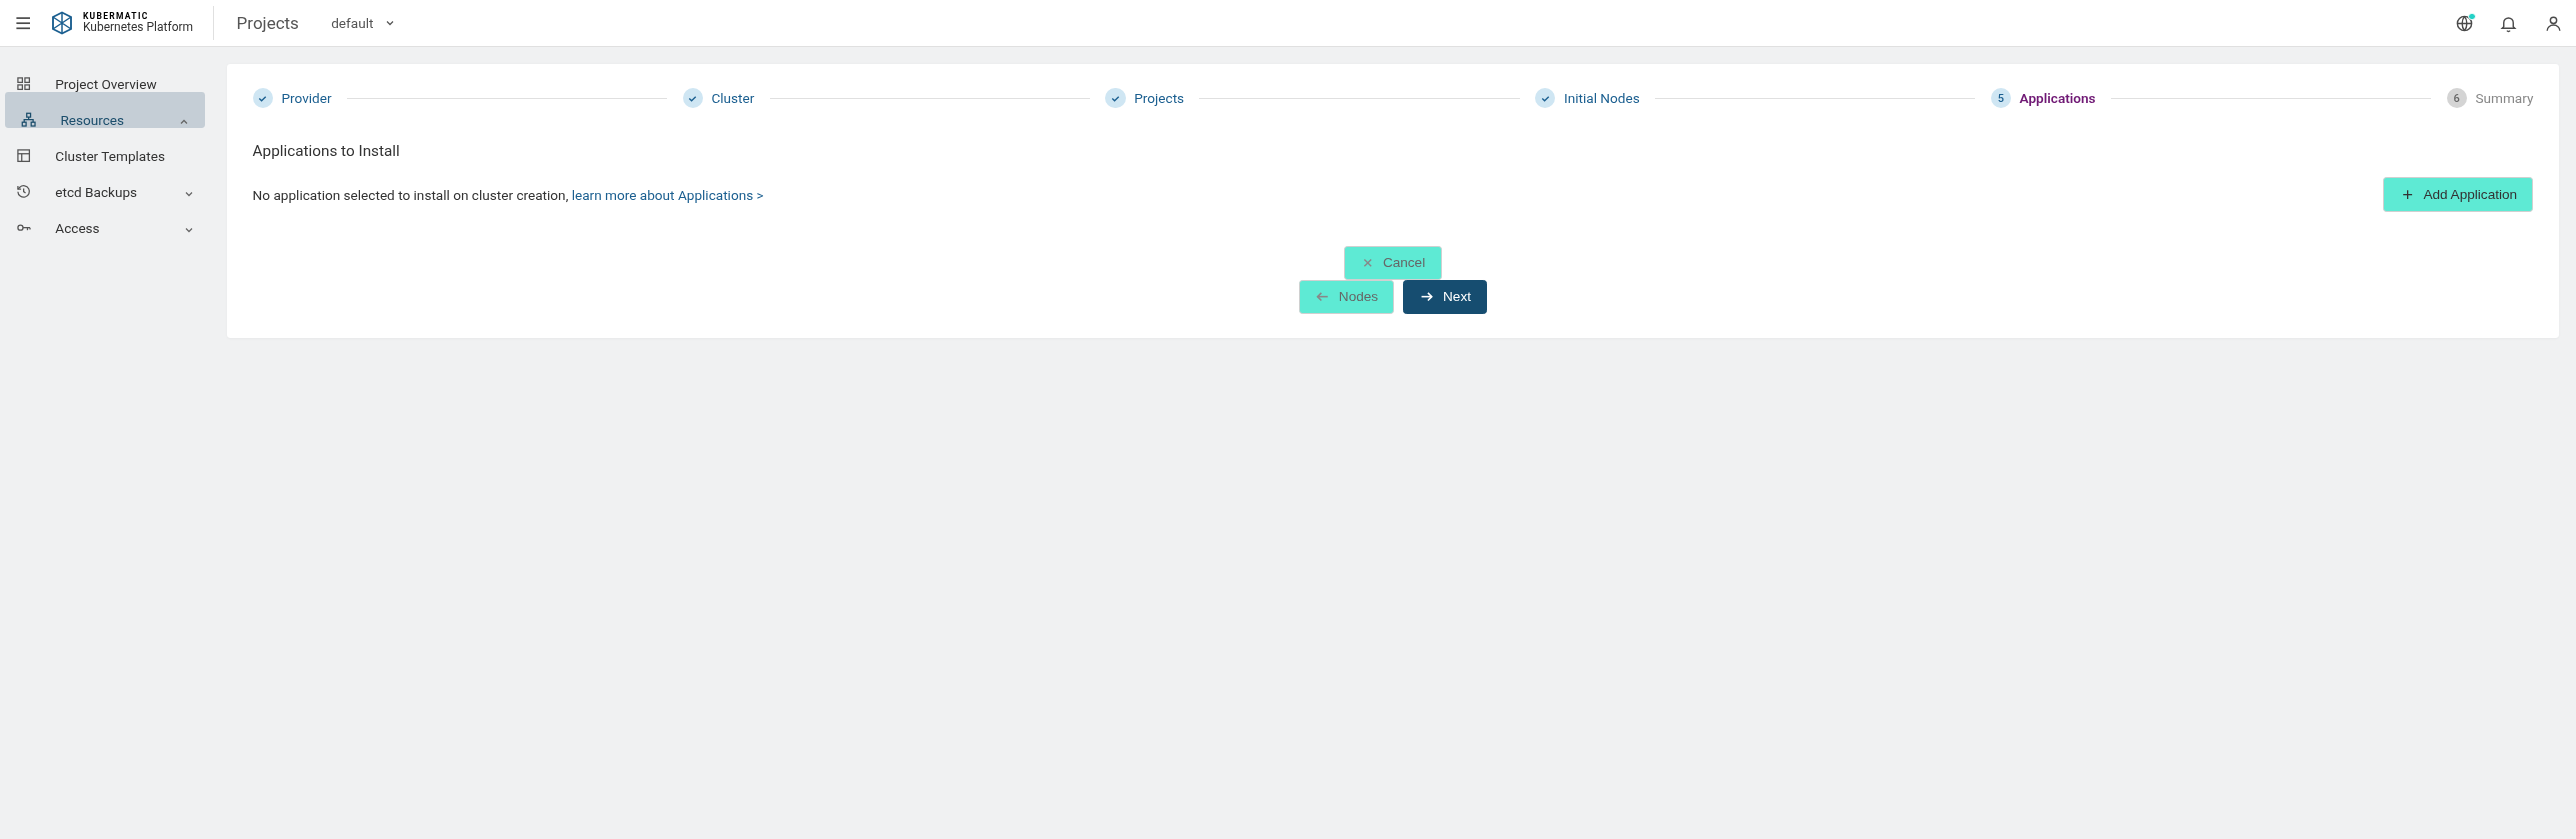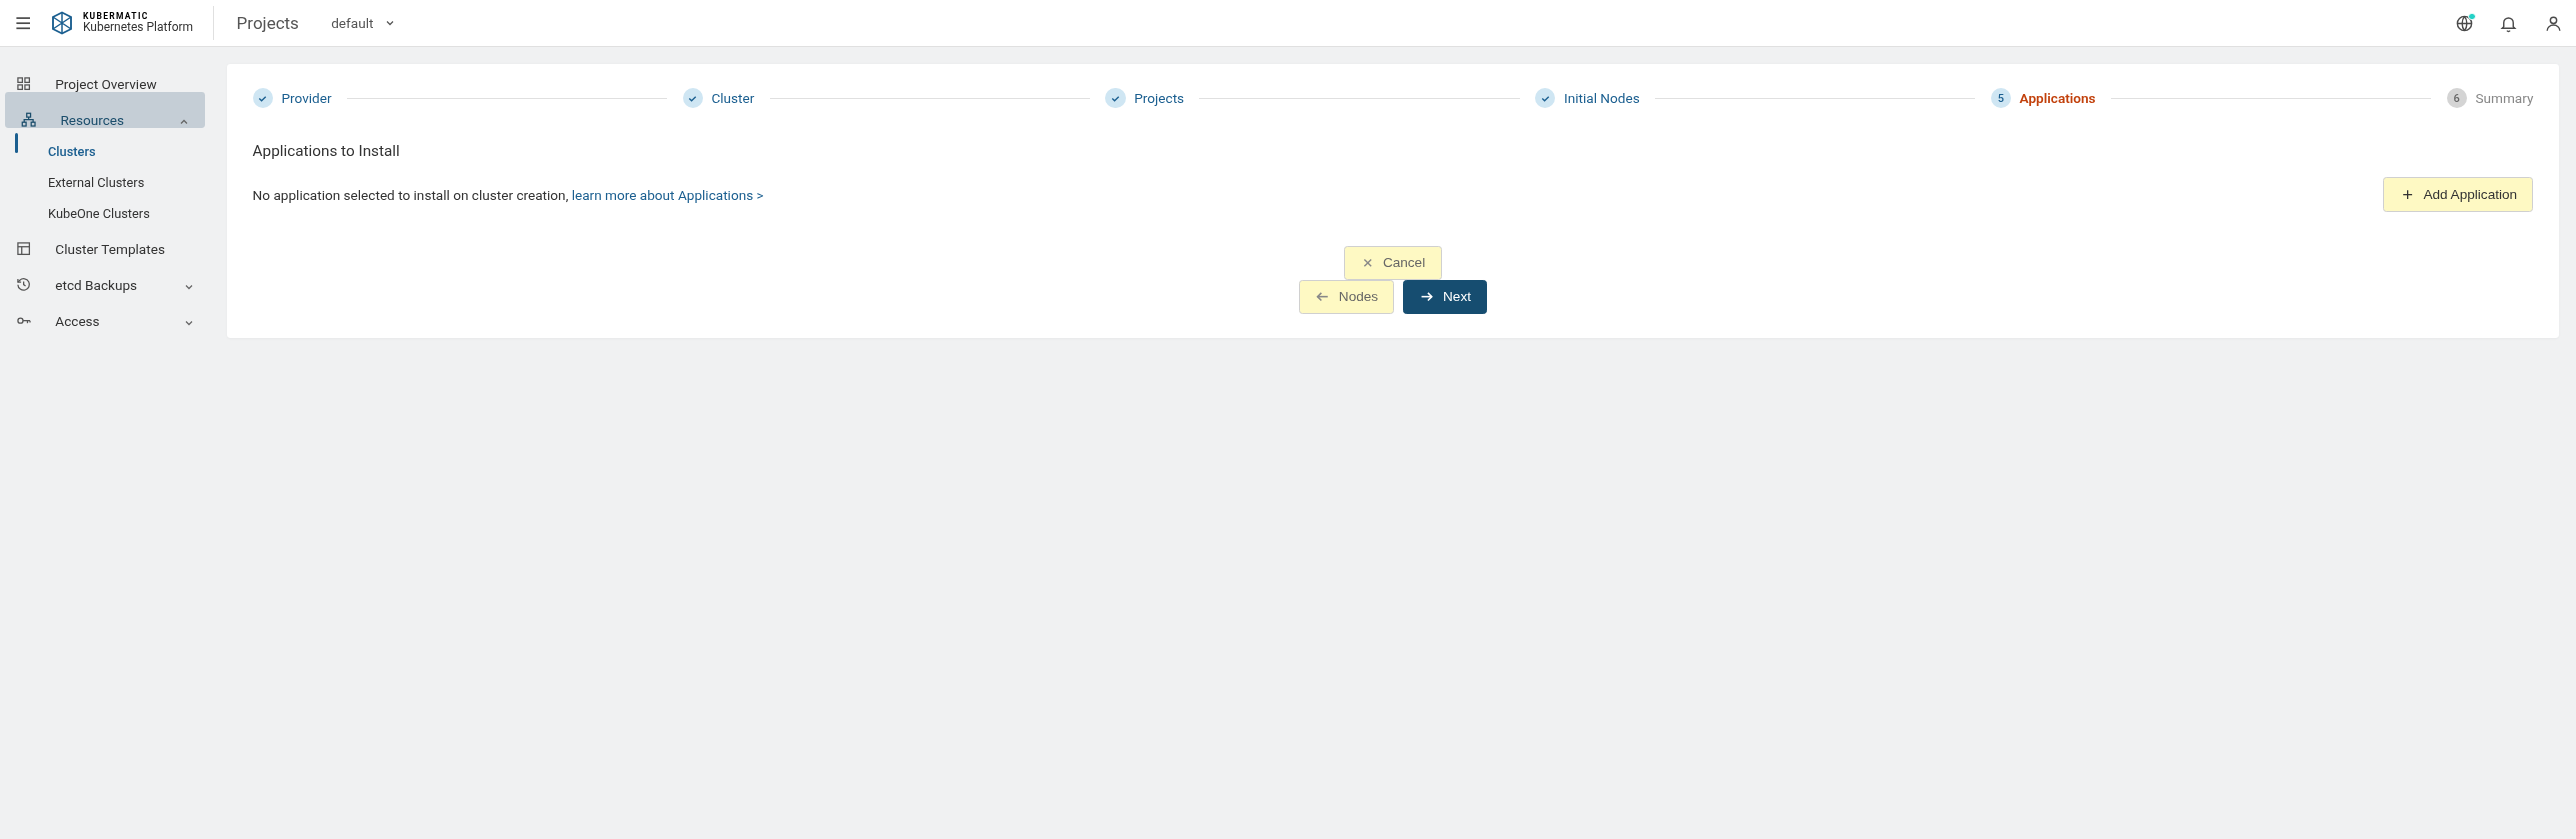--- a/index.html
+++ b/index.html
@@ -177,21 +177,21 @@
     .step-circle.current {
       background: #cfe6f3;
       color: #1b5f90;
     }
     .step-circle.pending {
       background: #d4d4d4;
       color: #666;
     }
     .step-label { font-size: 13.6px; }
     .step-label.done { color: #1b5f90; font-weight: 400; }
-    .step-label.current { color: #c2410c; font-weight: 600; }
+    .step-label.current { color: #701a75; font-weight: 600; }
     .step-label.pending { color: #888; }
     .step-connector {
       flex: 1;
       height: 0.9px;
       background: #e0e0e0;
       margin: 0 15.3px;
     }
 
     .section-title {
       font-size: 15.3px;
@@ -207,21 +207,21 @@
     }
     .info-text { color: #333; font-size: 13.6px; }
     .info-text a { color: #1b5f90; text-decoration: none; cursor: pointer; }
 
     
     .btn {
       display: inline-flex;
       align-items: center;
       gap: 8.5px;
       border: 0.9px solid #d0d0d0;
-      background: #fef9c3;
+      background: #5eead4;
       border-radius: 3.4px;
       padding: 8.5px 15.3px;
       font-size: 13.6px;
       cursor: pointer;
       color: #333;
     }
     .btn.icon-gray svg, .btn.icon-gray .btn-icon { color: #888; }
     .btn-label-gray { color: #666; }
     .btn.primary {
       background: #164d70;
@@ -313,31 +313,20 @@
             <rect x="16" y="16" width="6" height="6"></rect>
             <path d="M12 8 V12 M12 12 H5 V16 M12 12 H19 V16"></path>
           </svg>
       </span>
       <span>Resources</span>
       <span class="chev">
         <svg width="12" height="12" viewBox="0 0 24 24" fill="none" stroke="currentColor" stroke-width="2.5">
             <polyline points="6 15 12 9 18 15"></polyline>
           </svg>
       </span>
-    </div>
-    <div class="sidebar-subgroup">
-      <div class="sidebar-subitem active">
-        <span>Clusters</span>
-      </div>
-      <div class="sidebar-subitem">
-        <span>External Clusters</span>
-      </div>
-      <div class="sidebar-subitem">
-        <span>KubeOne Clusters</span>
-      </div>
     </div>
 
     <div class="sidebar-item">
       <span class="sidebar-icon">
         <svg width="15.3" height="15.3" viewBox="0 0 24 24" fill="none" stroke="currentColor" stroke-width="2">
             <rect x="3" y="3" width="18" height="18"></rect>
             <line x1="3" y1="9" x2="21" y2="9"></line>
             <line x1="9" y1="9" x2="9" y2="21"></line>
           </svg>
       </span>

